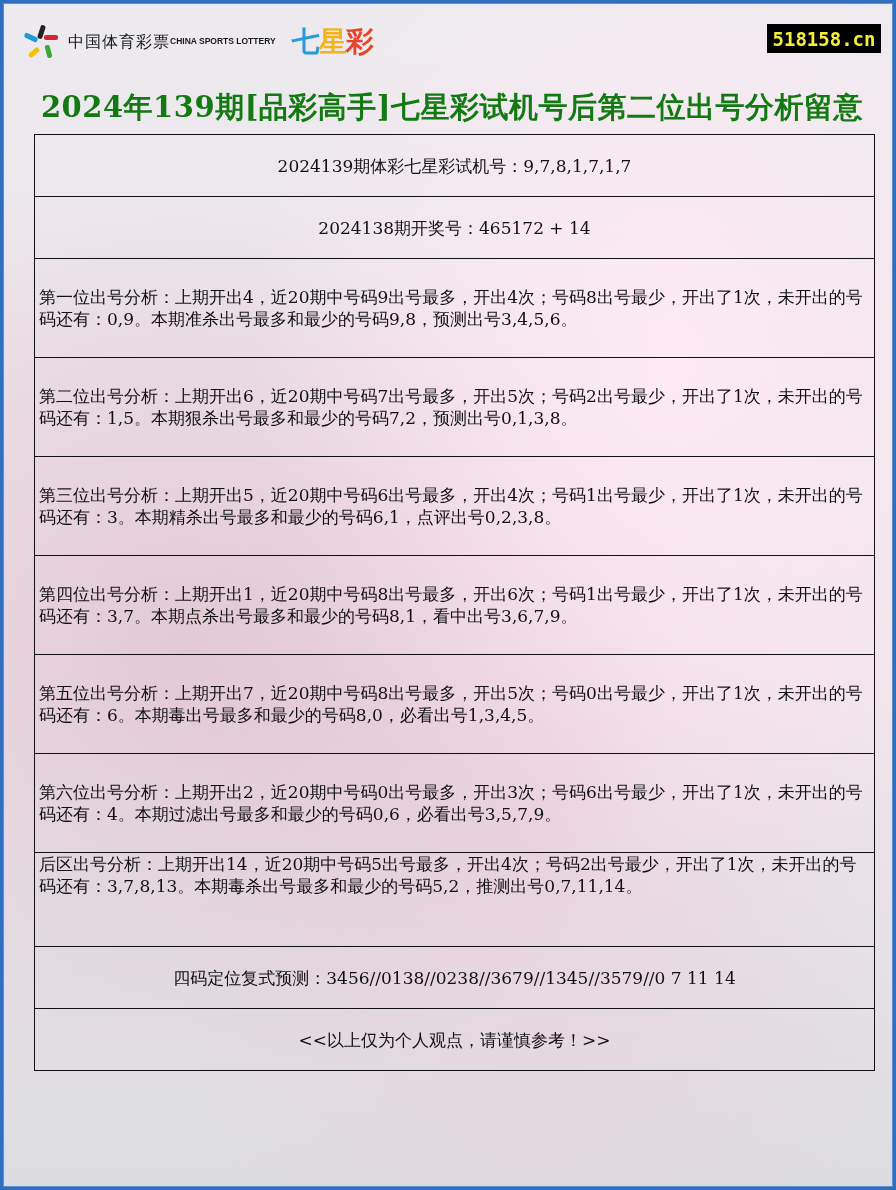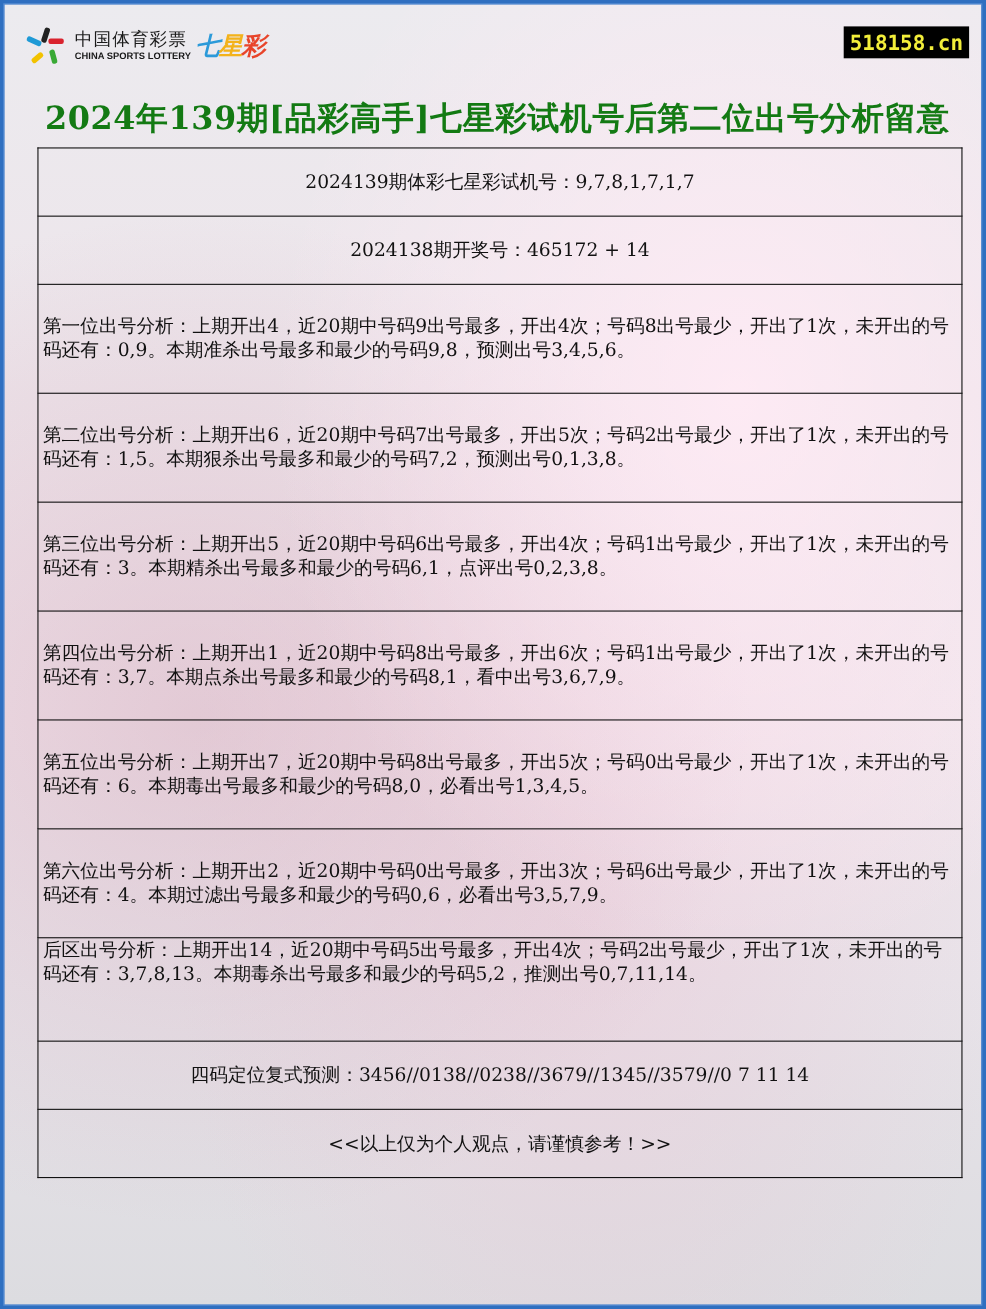--- a/index.html
+++ b/index.html
@@ -20,26 +20,26 @@
   .logo {
     position: absolute; left: 18px; top: 18px; height: 40px; display: flex; align-items: center;
   }
   .logo-mark { position: relative; width: 40px; height: 38px; margin-right: 6px; }
   .logo-mark span { position: absolute; display: block; border-radius: 2px; }
   .lm1 { width: 5px; height: 14px; background: #222; left: 17px; top: 2px; transform: rotate(18deg); }
   .lm2 { width: 14px; height: 5px; background: #d9232e; left: 22px; top: 12px; }
   .lm3 { width: 14px; height: 5px; background: #1f9ad6; left: 2px; top: 12px; transform: rotate(25deg); }
   .lm4 { width: 12px; height: 5px; background: #f2c200; left: 6px; top: 27px; transform: rotate(-40deg); }
   .lm5 { width: 5px; height: 13px; background: #39a935; left: 24px; top: 22px; transform: rotate(-15deg); }
-  .logo-text { display: flex; flex-direction: column; line-height: 1; }
+  .logo-text { display: flex; flex-direction: row; line-height: 1; }
   .logo-cn { font-family: "DejaVu Sans", sans-serif; font-size: 16px; color: #1a1a1a; letter-spacing: 1px; }
   .logo-en { font-family: "Liberation Sans", sans-serif; font-size: 8.5px; color: #1a1a1a; font-weight: bold; margin-top: 3px; }
   .logo-game {
-    font-family: "DejaVu Sans", sans-serif; font-size: 22px; font-weight: bold; font-style: italic;
-    margin-left: 4px; letter-spacing: -1px;
+    font-family: "DejaVu Sans", sans-serif; font-size: 28px; font-weight: bold; 
+    margin-left: 16px; letter-spacing: -1px;
   }
   .lg1 { color: #2c9ad9; } .lg2 { color: #f3b21b; } .lg3 { color: #e8442a; }
   .site-badge {
     position: absolute; left: 763px; top: 20px; width: 114px; height: 29px;
     background: #000; color: #f3ee3a;
     font-family: "DejaVu Sans Mono", "Liberation Mono", monospace; font-size: 19px; font-weight: bold;
     display: flex; align-items: center; justify-content: center;
   }
   .page-title {
     position: absolute; left: 0; top: 64px; width: 896px; text-align: center;

